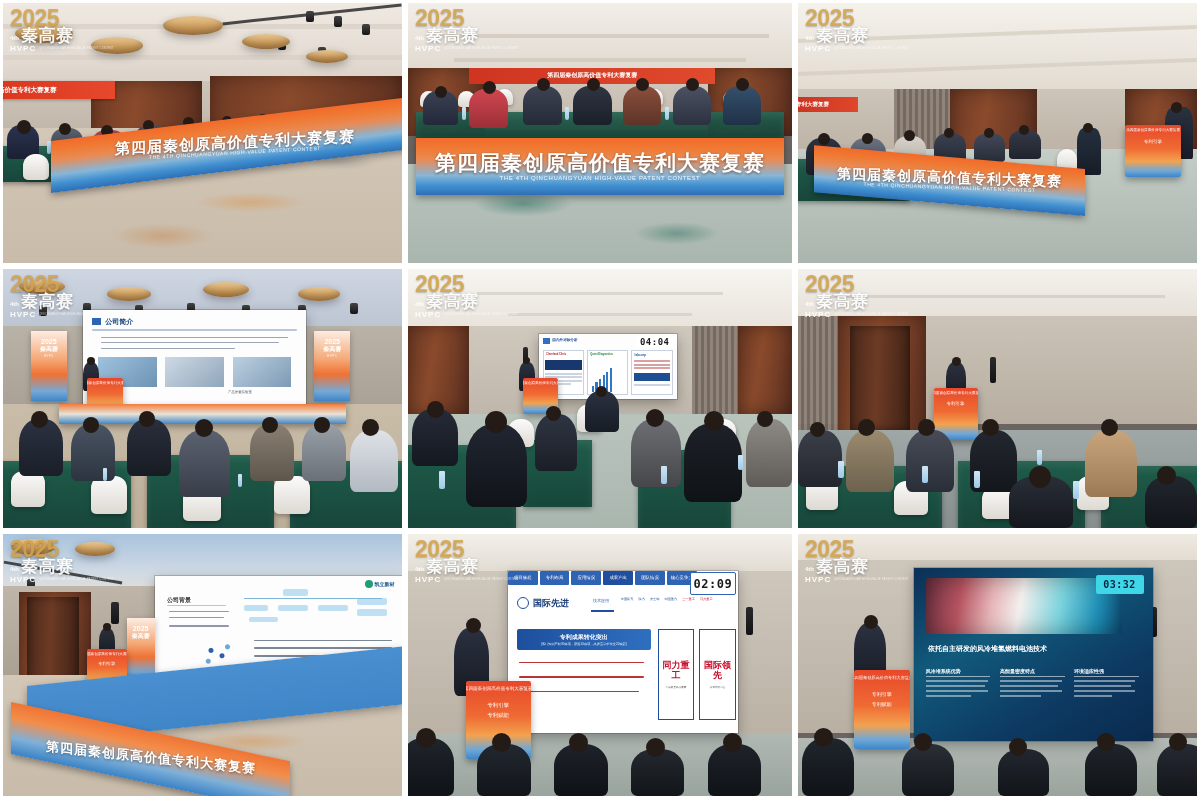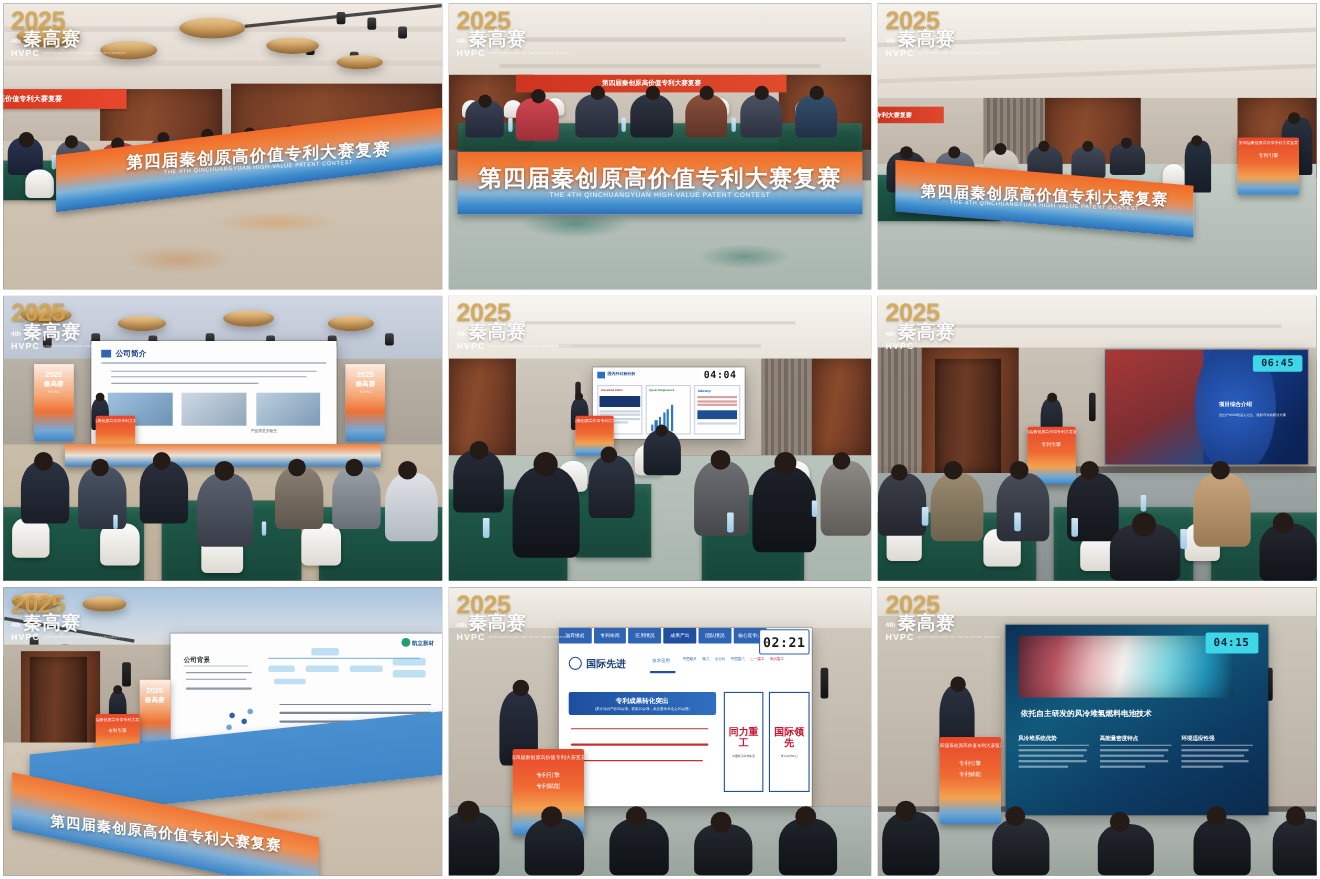--- a/index.html
+++ b/index.html
@@ -507,27 +507,20 @@
     <div class="photo">
       <div class="ceiling" style="height:22%;background:linear-gradient(#f4f1ec,#e3ded5);"></div>
       <div class="ceilband" style="left:8%;right:8%;top:10%;height:3px;background:#d2cbc1;"></div>
       <div class="wall" style="top:18%;height:42%;background:linear-gradient(#cbc3b7,#b7aea1);"></div>
       <div class="curtain" style="left:0;top:18%;width:10%;height:44%;"></div>
       <div class="wood" style="left:10%;top:18%;width:22%;height:48%;"></div>
       <div class="door" style="left:13%;top:22%;width:15%;height:40%;"></div>
       <div class="speaker" style="left:48%;top:34%;width:6px;height:26px;"></div>
       <div class="greencarpet" style="height:38%;background:linear-gradient(#9fa8a6,#868f8d);"></div>
 
-      <div class="screen dark" style="left:52%;top:19%;width:46%;height:40%;background:linear-gradient(125deg,#0d2a66,#1a49a5 40%,#0b2356 90%);">
-        <div style="position:absolute;left:0;top:0;width:48%;height:100%;background:linear-gradient(150deg,#c43b2c,#8c2a20 60%,#2a4a82);opacity:.85;"></div>
-        <div style="position:absolute;left:44%;top:-10%;width:40%;height:120%;border-radius:50%;background:radial-gradient(circle,#2b63c8,#17357a);opacity:.9;"></div>
-        <div class="timer cyan" style="right:3%;top:5%;width:24%;height:14%;font-size:9px;">06:45</div>
-        <div style="position:absolute;left:56%;top:44%;font-size:5px;color:#fff;font-weight:bold;">项目综合介绍</div>
-        <div style="position:absolute;left:56%;top:55%;width:40%;font-size:3px;color:rgba(255,255,255,.88);line-height:1.5;">全国产MVM机器人定位、跟踪与导航解决方案</div>
-      </div>
 
       <div class="person" style="left:37%;top:36%;width:5%;height:14%;background:linear-gradient(#2c3140,#181c24);"></div>
       <div class="head" style="left:38.5%;top:34%;width:9px;height:9px;"></div>
       <div class="podium" style="left:34%;top:46%;width:11%;height:20%;">
         <div class="ptxt">第四届秦创原高价值专利大赛复赛</div>
         <div class="ptxt" style="margin-top:5px;font-size:4.5px;">专利引擎</div>
       </div>
 
       <div class="tbl" style="left:-4%;top:76%;width:40%;height:24%;"></div>
       <div class="tbl" style="left:40%;top:74%;width:32%;height:26%;"></div>
@@ -659,21 +652,21 @@
       <div class="screen" style="left:26%;top:14%;width:60%;height:62%;background:#ffffff;">
 
         <div class="tabrow" style="left:0;top:0;width:82%;height:9%;">
           <div class="tab" style="flex:1">项目缘起</div>
           <div class="tab" style="flex:1">专利布局</div>
           <div class="tab" style="flex:1">应用情况</div>
           <div class="tab" style="flex:1;background:#1f4f9e;">成果产出</div>
           <div class="tab" style="flex:1">团队情况</div>
           <div class="tab" style="flex:1">核心竞争力</div>
         </div>
-        <div class="timer" style="right:1%;top:1%;width:20%;height:14%;font-size:12px;border:1px solid #2f63b4;">02:21</div>
+        <div class="timer" style="right:1%;top:1%;width:20%;height:14%;font-size:12px;border:1px solid #2f63b4;">02:09</div>
 
         <div style="position:absolute;left:4%;top:16%;display:flex;align-items:center;gap:4px;">
           <span style="width:12px;height:12px;border-radius:50%;border:1.2px solid #1d4f9e;display:inline-block;"></span>
           <span style="font-size:9px;color:#1d3f7a;font-weight:bold;">国际先进</span>
         </div>
         <div style="position:absolute;left:37%;top:17%;font-size:4px;color:#2f63b4;">技术应用</div>
         <div style="position:absolute;left:36%;top:24%;width:10%;height:2px;background:#1d4f9e;"></div>
         <div style="position:absolute;left:49%;top:16%;display:flex;gap:5px;align-items:center;">
           <span style="font-size:3.2px;color:#1d4f9e;">中国航天</span>
           <span style="font-size:3.2px;color:#1d4f9e;">陕汽</span>
@@ -742,21 +735,21 @@
       <div class="wall" style="top:10%;height:66%;background:linear-gradient(#cdc6bb,#b9b0a3);"></div>
       <div class="speaker" style="left:88%;top:28%;width:8px;height:30px;"></div>
       <div class="greencarpet" style="height:22%;background:linear-gradient(#b3bab5,#9ba39d);"></div>
 
       <div class="screen dark" style="left:29%;top:13%;width:60%;height:66%;
            background:linear-gradient(150deg,#0c2f55,#115a7c 35%,#0d3a62 70%,#0a2a4e);">
 
         <div style="position:absolute;left:5%;top:6%;width:82%;height:32%;border-radius:3px;
                     background:linear-gradient(100deg,#6d3042,#b5535f 18%,#e6b5b8 34%,#f4f0ee 48%,#7ad3dd 68%,#1f8fb5 86%,#0e4f78);
                     box-shadow:inset 0 0 22px rgba(0,0,0,.35);"></div>
-        <div class="timer cyan" style="right:4%;top:4%;width:20%;height:11%;font-size:10px;">04:15</div>
+        <div class="timer cyan" style="right:4%;top:4%;width:20%;height:11%;font-size:10px;">03:32</div>
         <div style="position:absolute;left:6%;top:44%;font-size:7px;color:#fff;font-weight:bold;white-space:nowrap;">依托自主研发的风冷堆氢燃料电池技术</div>
 
         <div style="position:absolute;left:5%;top:58%;width:27%;height:38%;">
           <div style="font-size:5px;color:#fff;font-weight:bold;border-bottom:1px solid rgba(255,255,255,.55);padding-bottom:2px;">风冷堆系统优势</div>
           <div style="margin-top:3px;height:2px;background:rgba(255,255,255,.45);width:96%;"></div>
           <div style="margin-top:3px;height:2px;background:rgba(255,255,255,.45);width:92%;"></div>
           <div style="margin-top:3px;height:2px;background:rgba(255,255,255,.45);width:96%;"></div>
           <div style="margin-top:3px;height:2px;background:rgba(255,255,255,.45);width:70%;"></div>
         </div>
         <div style="position:absolute;left:36%;top:58%;width:27%;height:38%;">

